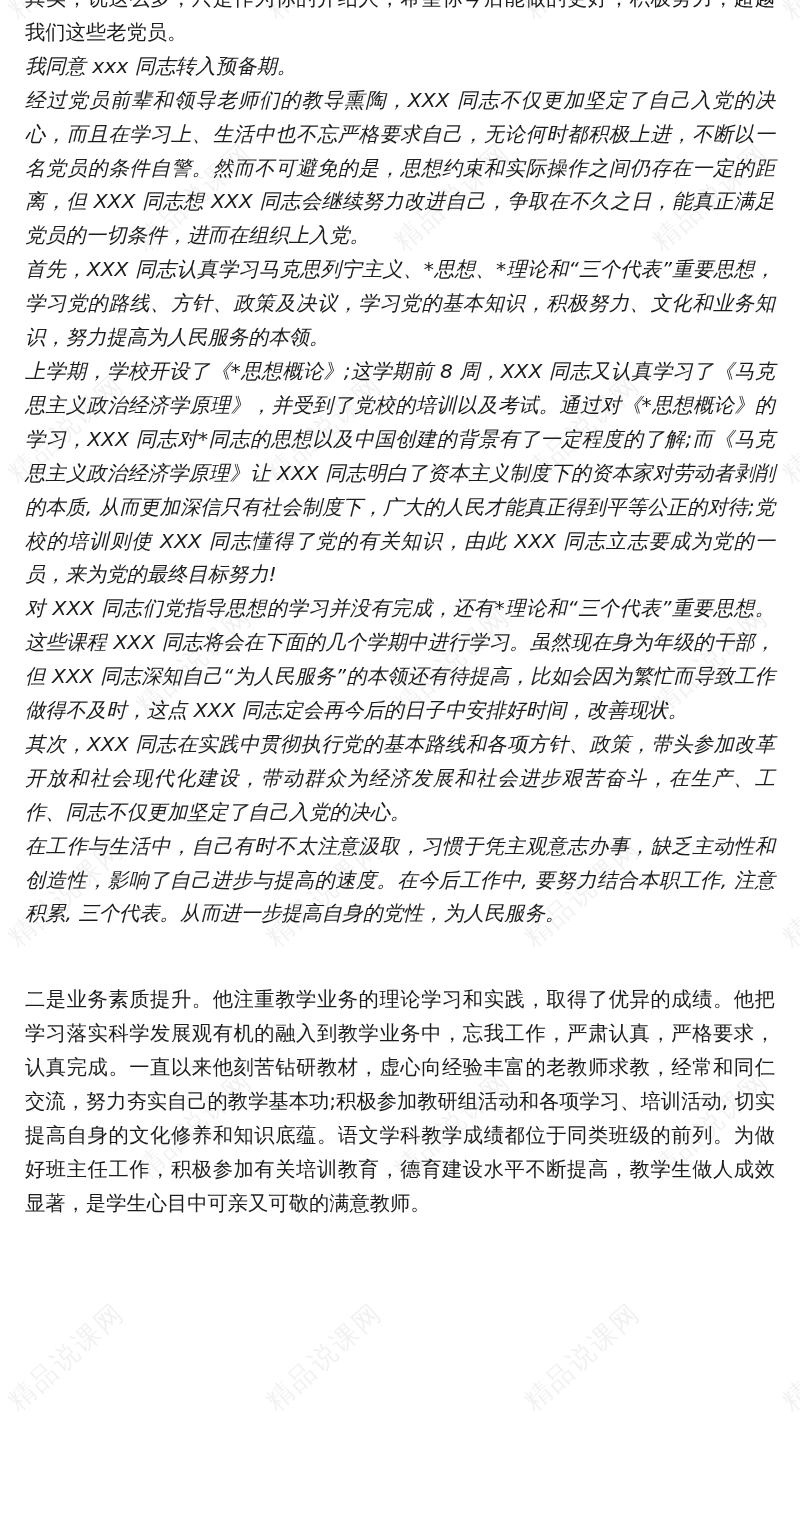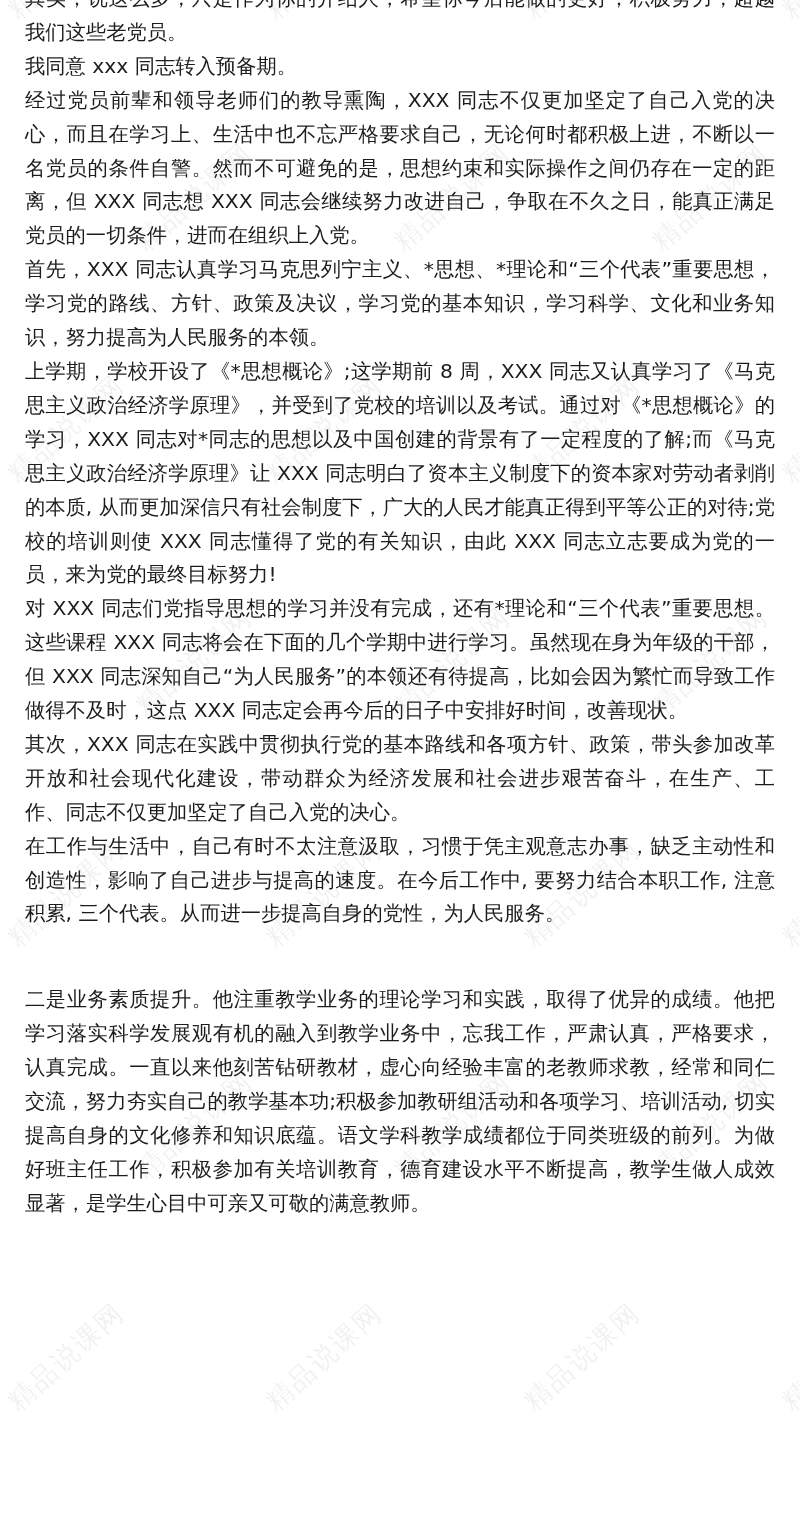--- a/index.html
+++ b/index.html
@@ -81,21 +81,21 @@
     margin: 0;
     font-size: 20.3px;
     line-height: 33.9px;
     text-align: justify;
     text-justify: inter-character;
     letter-spacing: 0px;
     word-break: break-all;
     color: #1c1c1c;
   }
 
-  .para + .para { margin-top: 0; }
+  .para + .para { margin-top: 0; font-style: italic; }
 </style>
 </head>
 <body>
 
 <div id="page">
 
   <div id="watermark-layer">
       <span class="watermark" style="left: 0px; top: 0px; color: rgba(0, 0, 0, 0.055); transform: rotate(-42deg);">精品说课网</span>
       <span class="watermark" style="left: 258px; top: 0px; color: rgba(0, 0, 0, 0.055); transform: rotate(-42deg);">精品说课网</span>
       <span class="watermark" style="left: 516px; top: 0px; color: rgba(0, 0, 0, 0.055); transform: rotate(-42deg);">精品说课网</span>
@@ -129,21 +129,21 @@
       <span class="watermark" style="left: 386px; top: 1624px; color: rgba(0, 0, 0, 0.055); transform: rotate(-42deg);">精品说课网</span>
       <span class="watermark" style="left: 644px; top: 1624px; color: rgba(0, 0, 0, 0.055); transform: rotate(-42deg);">精品说课网</span>
     </div>
 
   <div id="doc-body">
 
     <div class="block" id="block-top">
       <p class="para">其实，说这么多，只是作为你的介绍人，希望你今后能做的更好，积极努力，超越我们这些老党员。</p>
       <p class="para">我同意 xxx 同志转入预备期。</p>
       <p class="para">经过党员前辈和领导老师们的教导熏陶，XXX 同志不仅更加坚定了自己入党的决心，而且在学习上、生活中也不忘严格要求自己，无论何时都积极上进，不断以一名党员的条件自警。然而不可避免的是，思想约束和实际操作之间仍存在一定的距离，但 XXX 同志想 XXX 同志会继续努力改进自己，争取在不久之日，能真正满足党员的一切条件，进而在组织上入党。</p>
-      <p class="para">首先，XXX 同志认真学习马克思列宁主义、*思想、*理论和“三个代表”重要思想，学习党的路线、方针、政策及决议，学习党的基本知识，学习科学、文化和业务知识，努力提高为人民服务的本领。</p>
+      <p class="para">首先，XXX 同志认真学习马克思列宁主义、*思想、*理论和“三个代表”重要思想，学习党的路线、方针、政策及决议，学习党的基本知识，积极努力、文化和业务知识，努力提高为人民服务的本领。</p>
       <p class="para">上学期，学校开设了《*思想概论》;这学期前 8 周，XXX 同志又认真学习了《马克思主义政治经济学原理》，并受到了党校的培训以及考试。通过对《*思想概论》的学习，XXX 同志对*同志的思想以及中国创建的背景有了一定程度的了解;而《马克思主义政治经济学原理》让 XXX 同志明白了资本主义制度下的资本家对劳动者剥削的本质, 从而更加深信只有社会制度下，广大的人民才能真正得到平等公正的对待;党校的培训则使 XXX 同志懂得了党的有关知识，由此 XXX 同志立志要成为党的一员，来为党的最终目标努力!</p>
       <p class="para">对 XXX 同志们党指导思想的学习并没有完成，还有*理论和“三个代表”重要思想。这些课程 XXX 同志将会在下面的几个学期中进行学习。虽然现在身为年级的干部，但 XXX 同志深知自己“为人民服务”的本领还有待提高，比如会因为繁忙而导致工作做得不及时，这点 XXX 同志定会再今后的日子中安排好时间，改善现状。</p>
       <p class="para">其次，XXX 同志在实践中贯彻执行党的基本路线和各项方针、政策，带头参加改革开放和社会现代化建设，带动群众为经济发展和社会进步艰苦奋斗，在生产、工作、同志不仅更加坚定了自己入党的决心。</p>
       <p class="para">在工作与生活中，自己有时不太注意汲取，习惯于凭主观意志办事，缺乏主动性和创造性，影响了自己进步与提高的速度。在今后工作中, 要努力结合本职工作, 注意积累, 三个代表。从而进一步提高自身的党性，为人民服务。</p>
     </div>
 
     <div id="page-gap"></div>
 
     <div class="block" id="block-bottom">
       <p class="para">二是业务素质提升。他注重教学业务的理论学习和实践，取得了优异的成绩。他把学习落实科学发展观有机的融入到教学业务中，忘我工作，严肃认真，严格要求，认真完成。一直以来他刻苦钻研教材，虚心向经验丰富的老教师求教，经常和同仁交流，努力夯实自己的教学基本功;积极参加教研组活动和各项学习、培训活动, 切实提高自身的文化修养和知识底蕴。语文学科教学成绩都位于同类班级的前列。为做好班主任工作，积极参加有关培训教育，德育建设水平不断提高，教学生做人成效显著，是学生心目中可亲又可敬的满意教师。</p>

